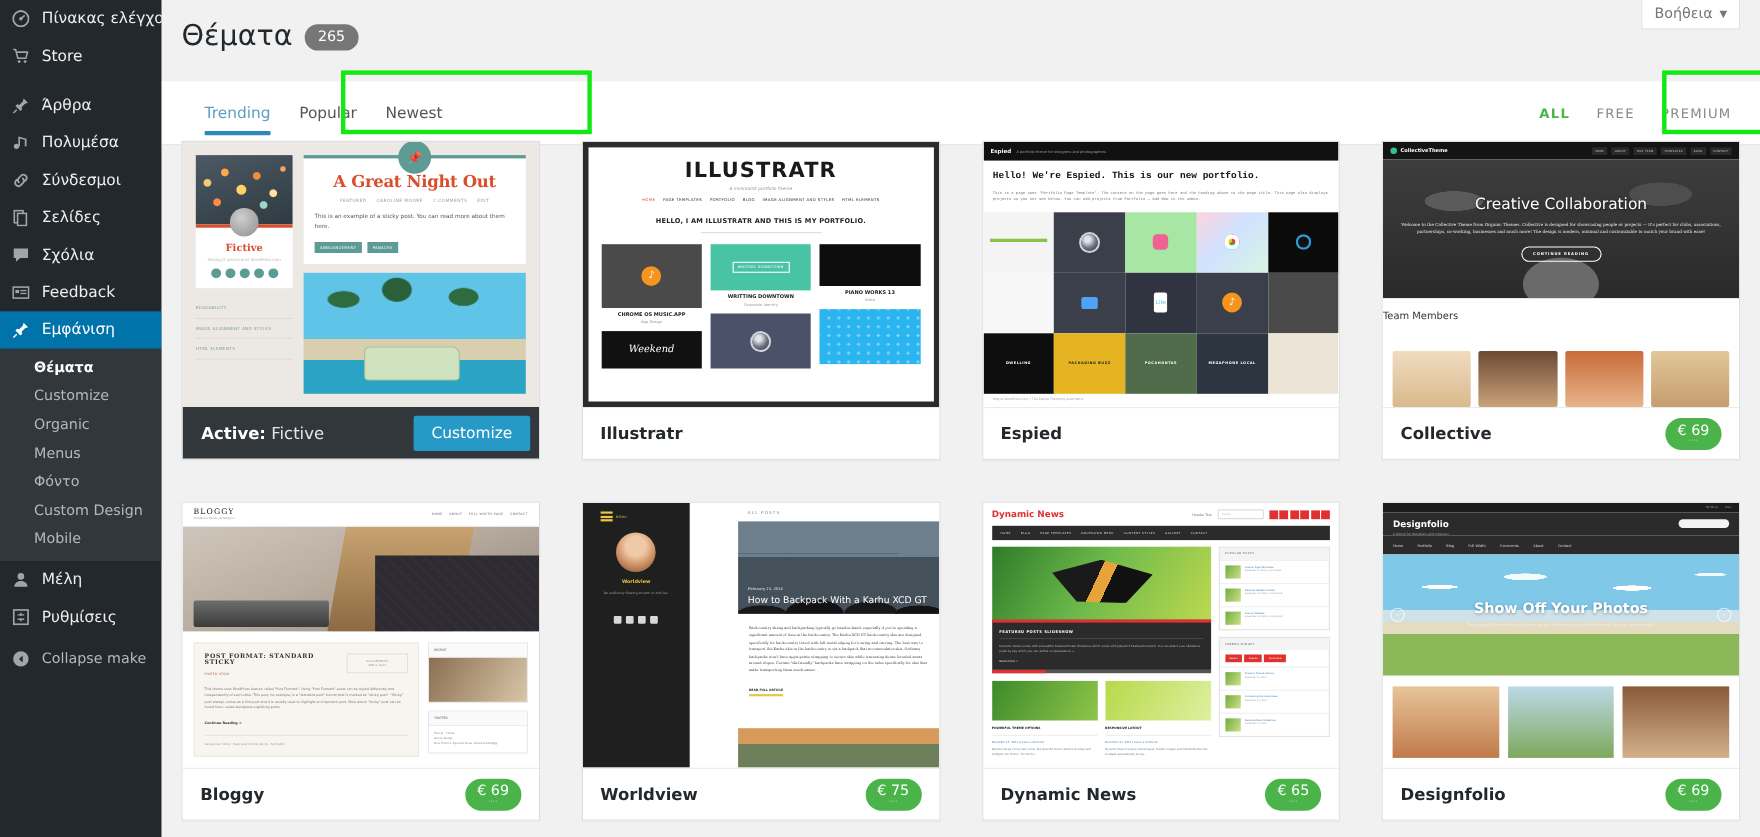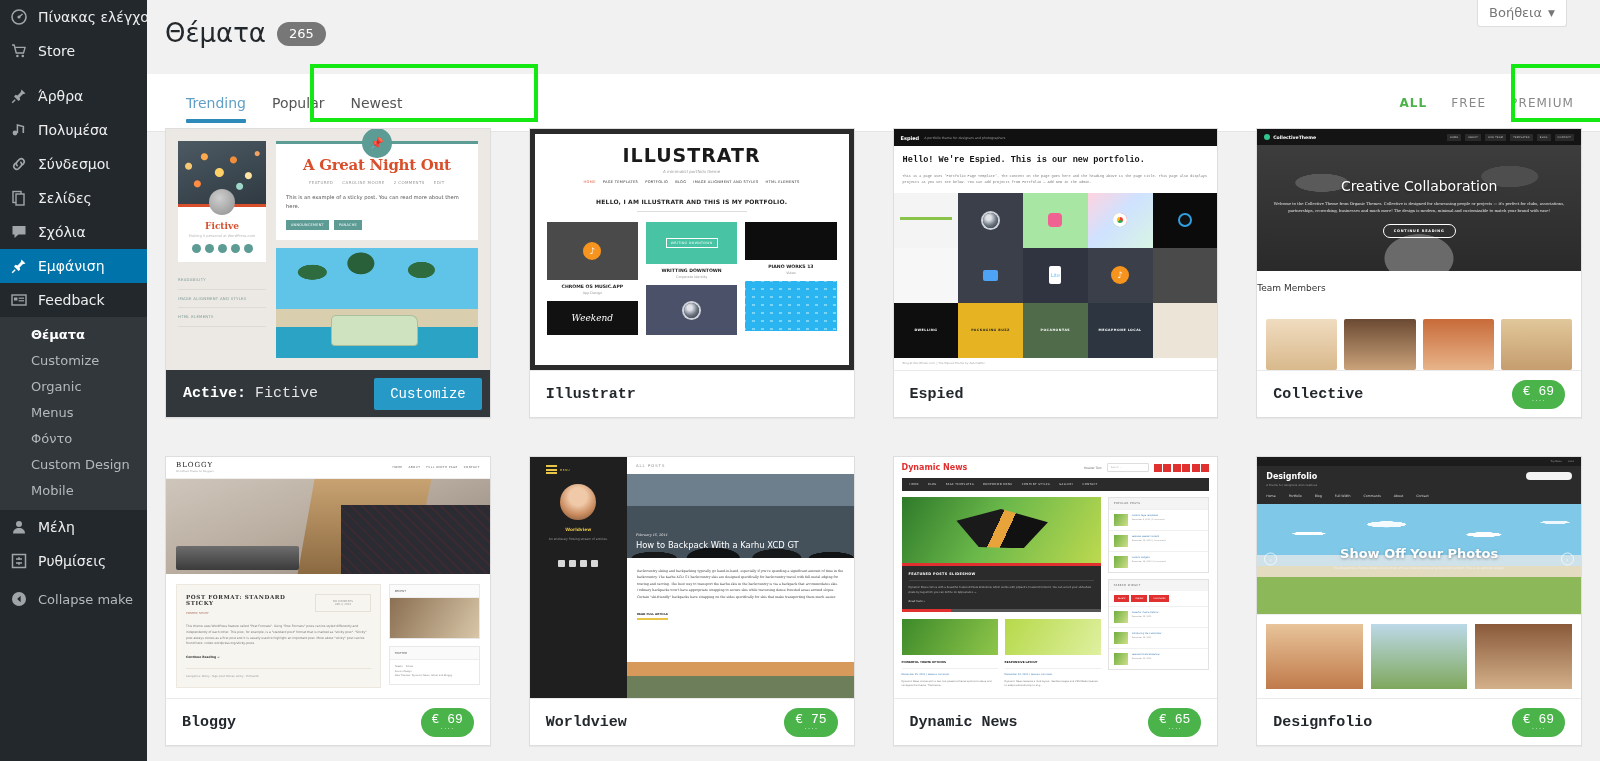--- a/index.html
+++ b/index.html
@@ -49,21 +49,21 @@
     height: 34px; padding: 0 10px 0 9px; color: #b4b9be;
     font-size: 13px; cursor: pointer; margin-top: 4px;
   }
   .collapse .ico { width: 20px; min-width:20px; display:flex; align-items:center; justify-content:center; color:#a0a5aa;}
 
   
   .main { flex: 1; height: 761px; position: relative; background: #f1f1f1; overflow: hidden; }
 
   .topbar { height: 60px; position: relative; }
   .help-btn {
-    position: absolute; top: 0px; right: 33px;
+    position: absolute; top: 0px; right: 18px;
     background: #fff; border: 1px solid #ddd; border-top: none;
     border-radius: 0 0 3px 3px;
     padding: 5px 11px 6px 11px; font-size: 13px; color: #777;
     cursor: pointer; display:flex; align-items:center; gap:6px;
   }
   .help-btn .caret { font-size: 9px; color: #777; }
 
   .page-head { display: flex; align-items: center; gap: 11px; padding: 18px 0 0 18px; }
   .page-title { font-size: 26px; font-weight: 400; color: #23282d; line-height: 1.2; }
   .count-badge {
@@ -111,21 +111,21 @@
     box-shadow: 0 1px 1px rgba(0,0,0,.04);
     display: flex; flex-direction: column; height: 290px;
     overflow: hidden; position: relative; cursor: pointer;
   }
   .card.active-card { background: #eee; }
   .shot { flex: 1; overflow: hidden; position: relative; background: #fff; }
   .card-foot {
     height: 47px; min-height: 47px; background: #fff;
     border-top: 1px solid #eaeaea;
     display: flex; align-items: center; justify-content: space-between;
-    padding: 0 16px; position: relative; z-index: 3; font-family: Liberation Mono, monospace;
+    padding: 0 16px; position: relative; z-index: 3;
   }
   .card-name { font-size: 15px; color: #23282d; font-weight: 600; }
   .price {
     background: #4ab34a; color: #fff; border-radius: 20px;
     min-width: 44px; height: 29px; padding: 0 11px;
     display: flex; flex-direction: column; align-items: center; justify-content: center;
     font-size: 13px; line-height: 1;
   }
   .price .sub { font-size: 5px; letter-spacing: .5px; opacity: .85; margin-top: 1px; }
 
@@ -332,21 +332,21 @@
   .wv-side{ width:30%; background:#1f1f1f; padding:7px 6px; display:flex; flex-direction:column; align-items:center;}
   .wv-side .mn{ display:flex; align-items:center; gap:3px; align-self:flex-start; margin-left:10px;}
   .wv-side .mn i{ display:block; width:11px;height:2px;background:#e8c547; margin:1.3px 0;}
   .wv-side .mn span{ color:#e8c547; font-size:2.8px; letter-spacing:.5px;}
   .wv-ava{ width:36px;height:36px;border-radius:50%; margin-top:9px;
     background:radial-gradient(circle at 50% 35%, #f0c9a8 30%, #c98b5e 62%, #6b4a33 100%);}
   .wv-side h5{ color:#e8c547; font-size:4.4px; margin-top:7px; font-weight:bold;}
   .wv-side p{ color:#9a9a9a; font-size:3px; text-align:center; margin-top:5px; line-height:1.7;}
   .wv-soc{ display:flex; gap:4px; margin-top:18px;}
   .wv-soc i{ width:7px;height:7px;background:#d8d8d8; display:block; border-radius:1px;}
-  .wv-main{ flex:1; display:flex; flex-direction:column;}
+  .wv-main{ flex:1; display:flex; flex-direction:column;padding-left:44px;}
   .wv-top{ height:17px; display:flex; align-items:center; padding-left:9px; font-size:3.8px; color:#888; letter-spacing:1px;}
   .wv-hero{ height:84px; position:relative;
     background: linear-gradient(#6d7f8c 0 38%, #44505a 38% 100%);
     display:flex; align-items:flex-end; padding:8px 9px;}
   .wv-hero .rocks{ position:absolute; left:0; right:0; bottom:0; height:66%;
     background:
       radial-gradient(ellipse at 12% 100%, #17181a 22px, transparent 23px),
       radial-gradient(ellipse at 38% 100%, #111214 26px, transparent 27px),
       radial-gradient(ellipse at 66% 100%, #17181a 24px, transparent 25px),
       radial-gradient(ellipse at 90% 100%, #121315 22px, transparent 23px);}
@@ -500,40 +500,40 @@
 
     <div class="nav-item">
       <span class="ico">
         <svg width="16" height="16" viewBox="0 0 16 16">
             <path d="M1.5 2h13v8.5h-7l-4 3.5v-3.5h-2z" fill="currentColor"></path>
           </svg>
       </span>
       <span>Σχόλια</span>
     </div>
 
-    <div class="nav-item active">
-      <span class="ico">
-        <svg width="16" height="16" viewBox="0 0 16 16">
-            <path d="M10.5 1.5 L14.5 5.5 L11.8 6.3 L8.6 9.5 L9.2 11.4 L7.6 13 L3 8.4 L4.6 6.8 L6.5 7.4 L9.7 4.2 Z" fill="currentColor"></path>
-            <path d="M4.2 11.8 L1.2 14.8" stroke="currentColor" stroke-width="1.4"></path>
-          </svg>
-      </span>
-      <span>Εμφάνιση</span>
-    </div>
-
     <div class="nav-item">
       <span class="ico">
         <svg width="16" height="16" viewBox="0 0 16 16">
             <rect x="1" y="3" width="14" height="10" fill="none" stroke="currentColor" stroke-width="1.4"></rect>
             <rect x="3" y="5.5" width="3.4" height="3" fill="currentColor"></rect>
             <rect x="7.6" y="5.6" width="5.4" height="1.2" fill="currentColor"></rect>
             <rect x="7.6" y="8.2" width="5.4" height="1.2" fill="currentColor"></rect>
           </svg>
       </span>
       <span>Feedback</span>
+    </div>
+
+    <div class="nav-item active">
+      <span class="ico">
+        <svg width="16" height="16" viewBox="0 0 16 16">
+            <path d="M10.5 1.5 L14.5 5.5 L11.8 6.3 L8.6 9.5 L9.2 11.4 L7.6 13 L3 8.4 L4.6 6.8 L6.5 7.4 L9.7 4.2 Z" fill="currentColor"></path>
+            <path d="M4.2 11.8 L1.2 14.8" stroke="currentColor" stroke-width="1.4"></path>
+          </svg>
+      </span>
+      <span>Εμφάνιση</span>
     </div>
 
     <div class="submenu">
       <div class="submenu-item current">Θέματα</div>
       <div class="submenu-item">Customize</div>
       <div class="submenu-item">Organic</div>
       <div class="submenu-item">Menus</div>
       <div class="submenu-item">Φόντο</div>
       <div class="submenu-item">Custom Design</div>
       <div class="submenu-item">Mobile</div>

